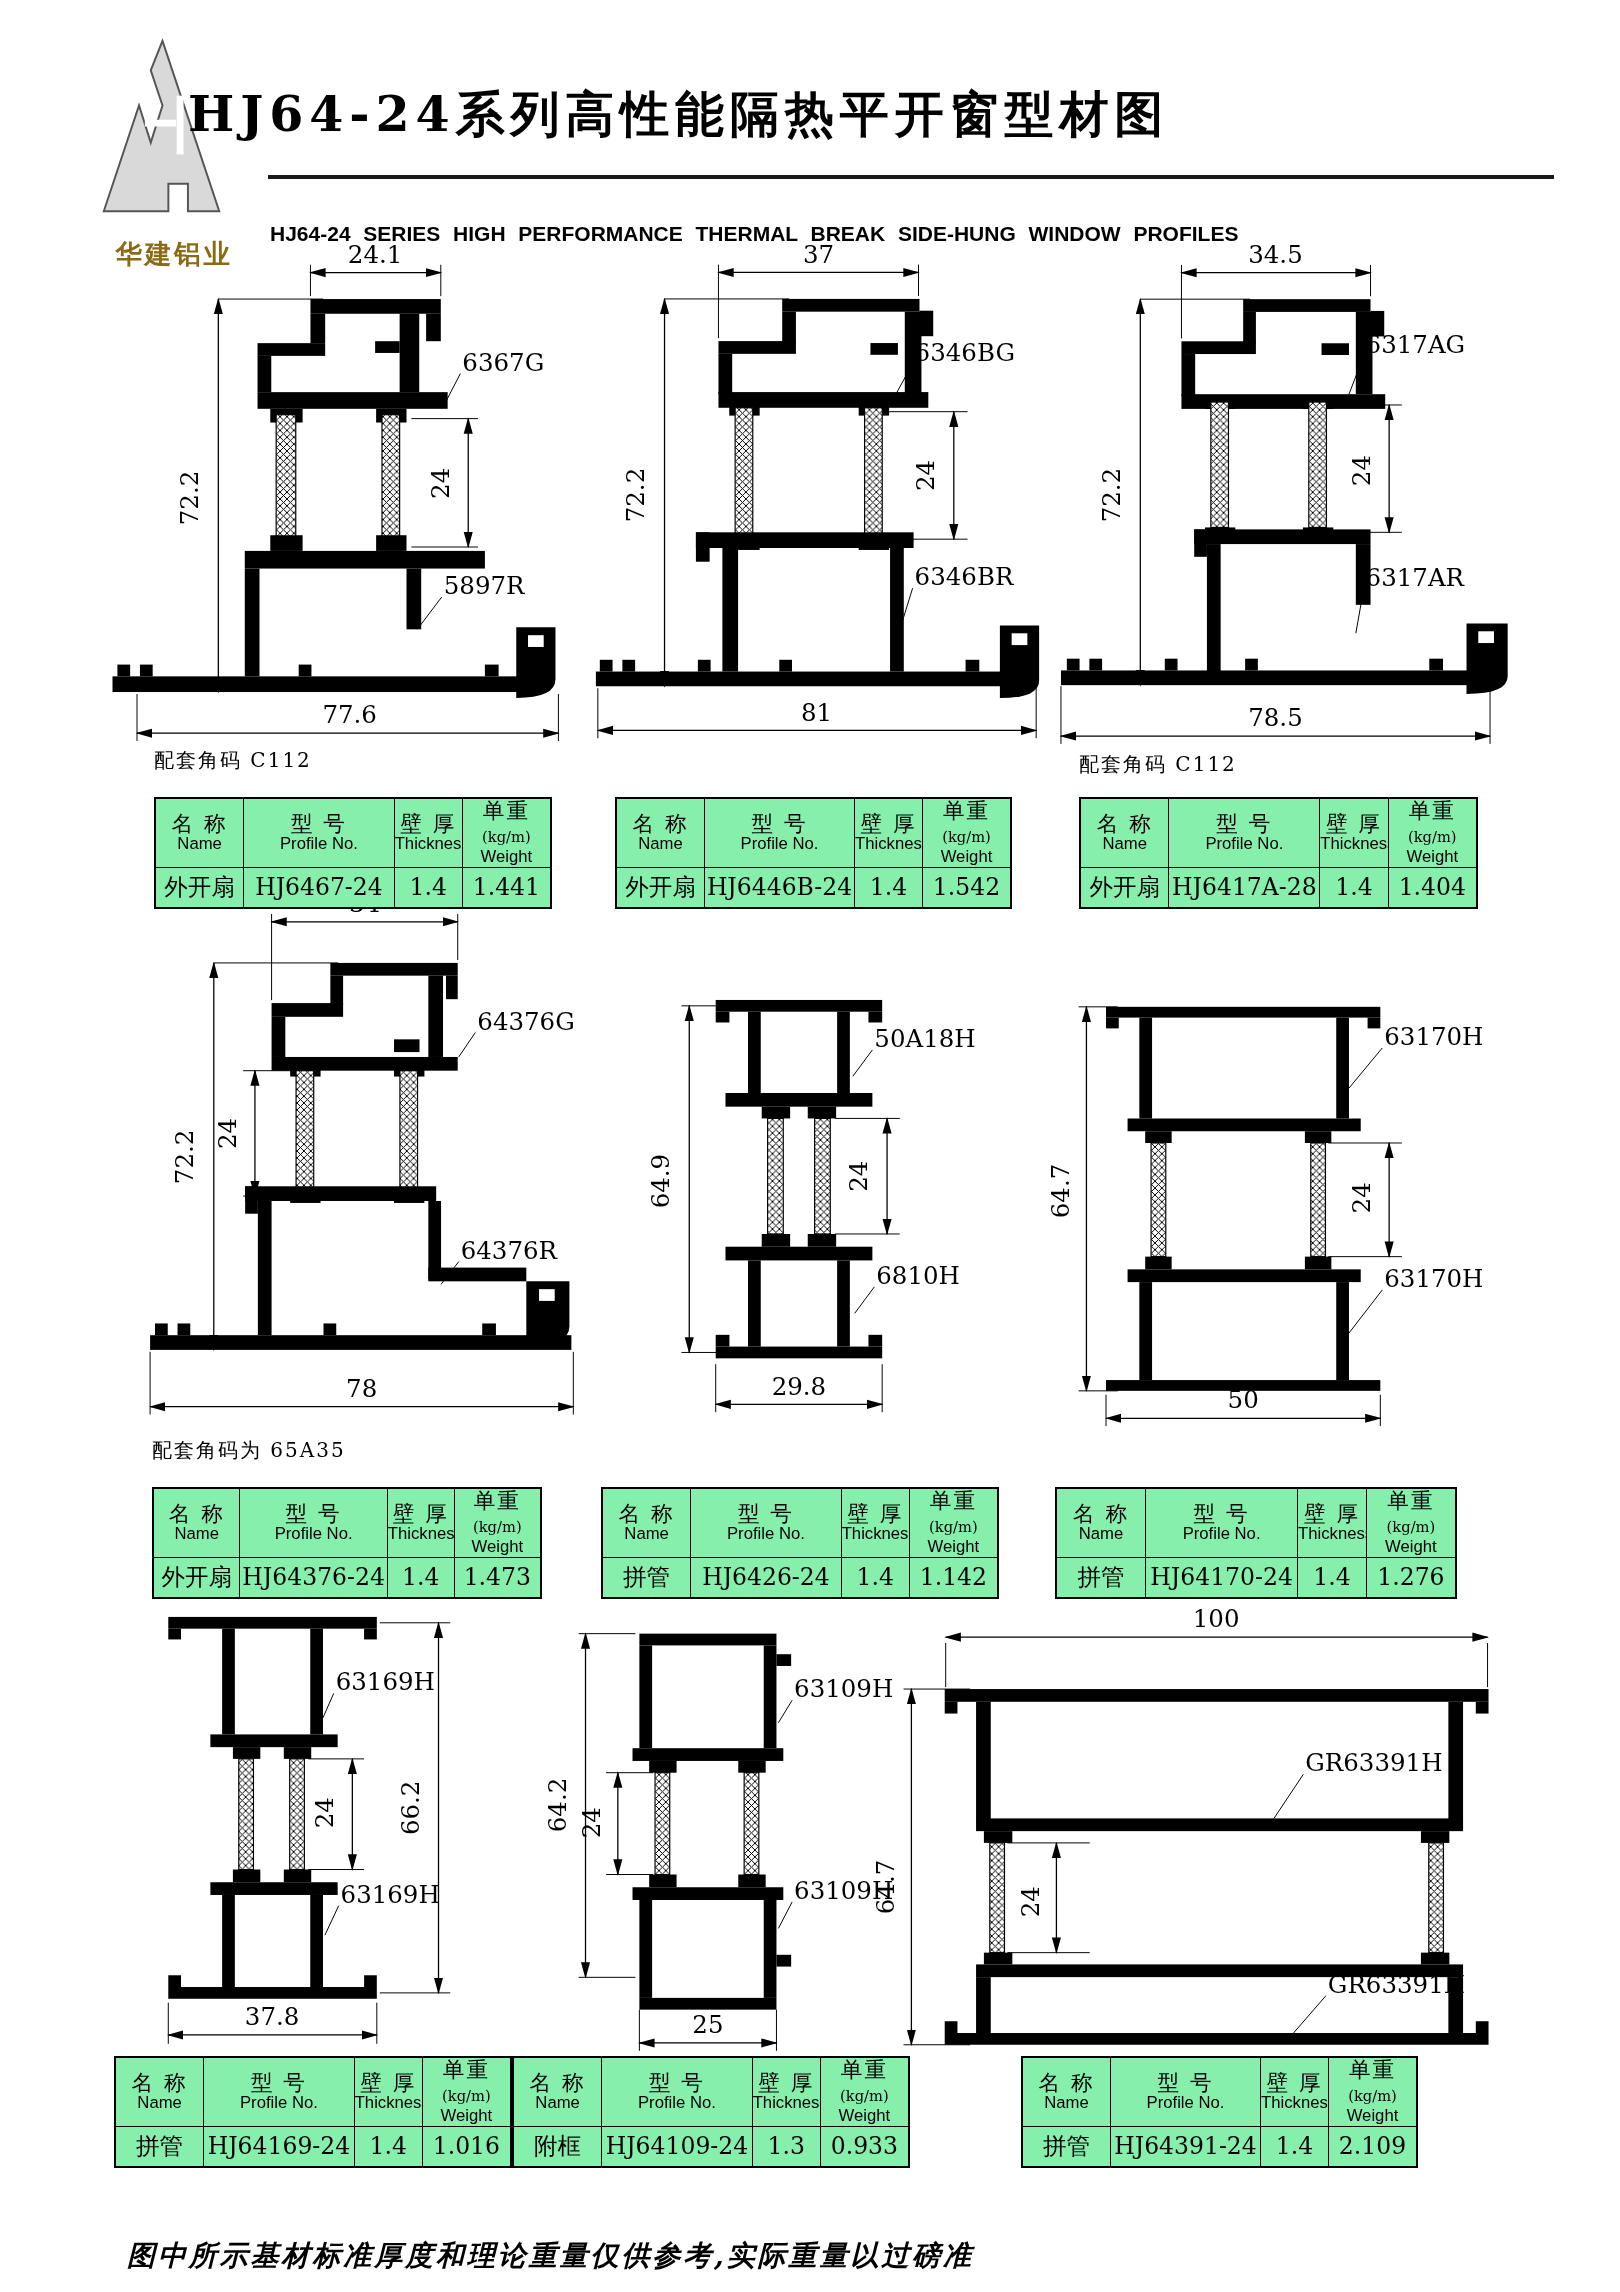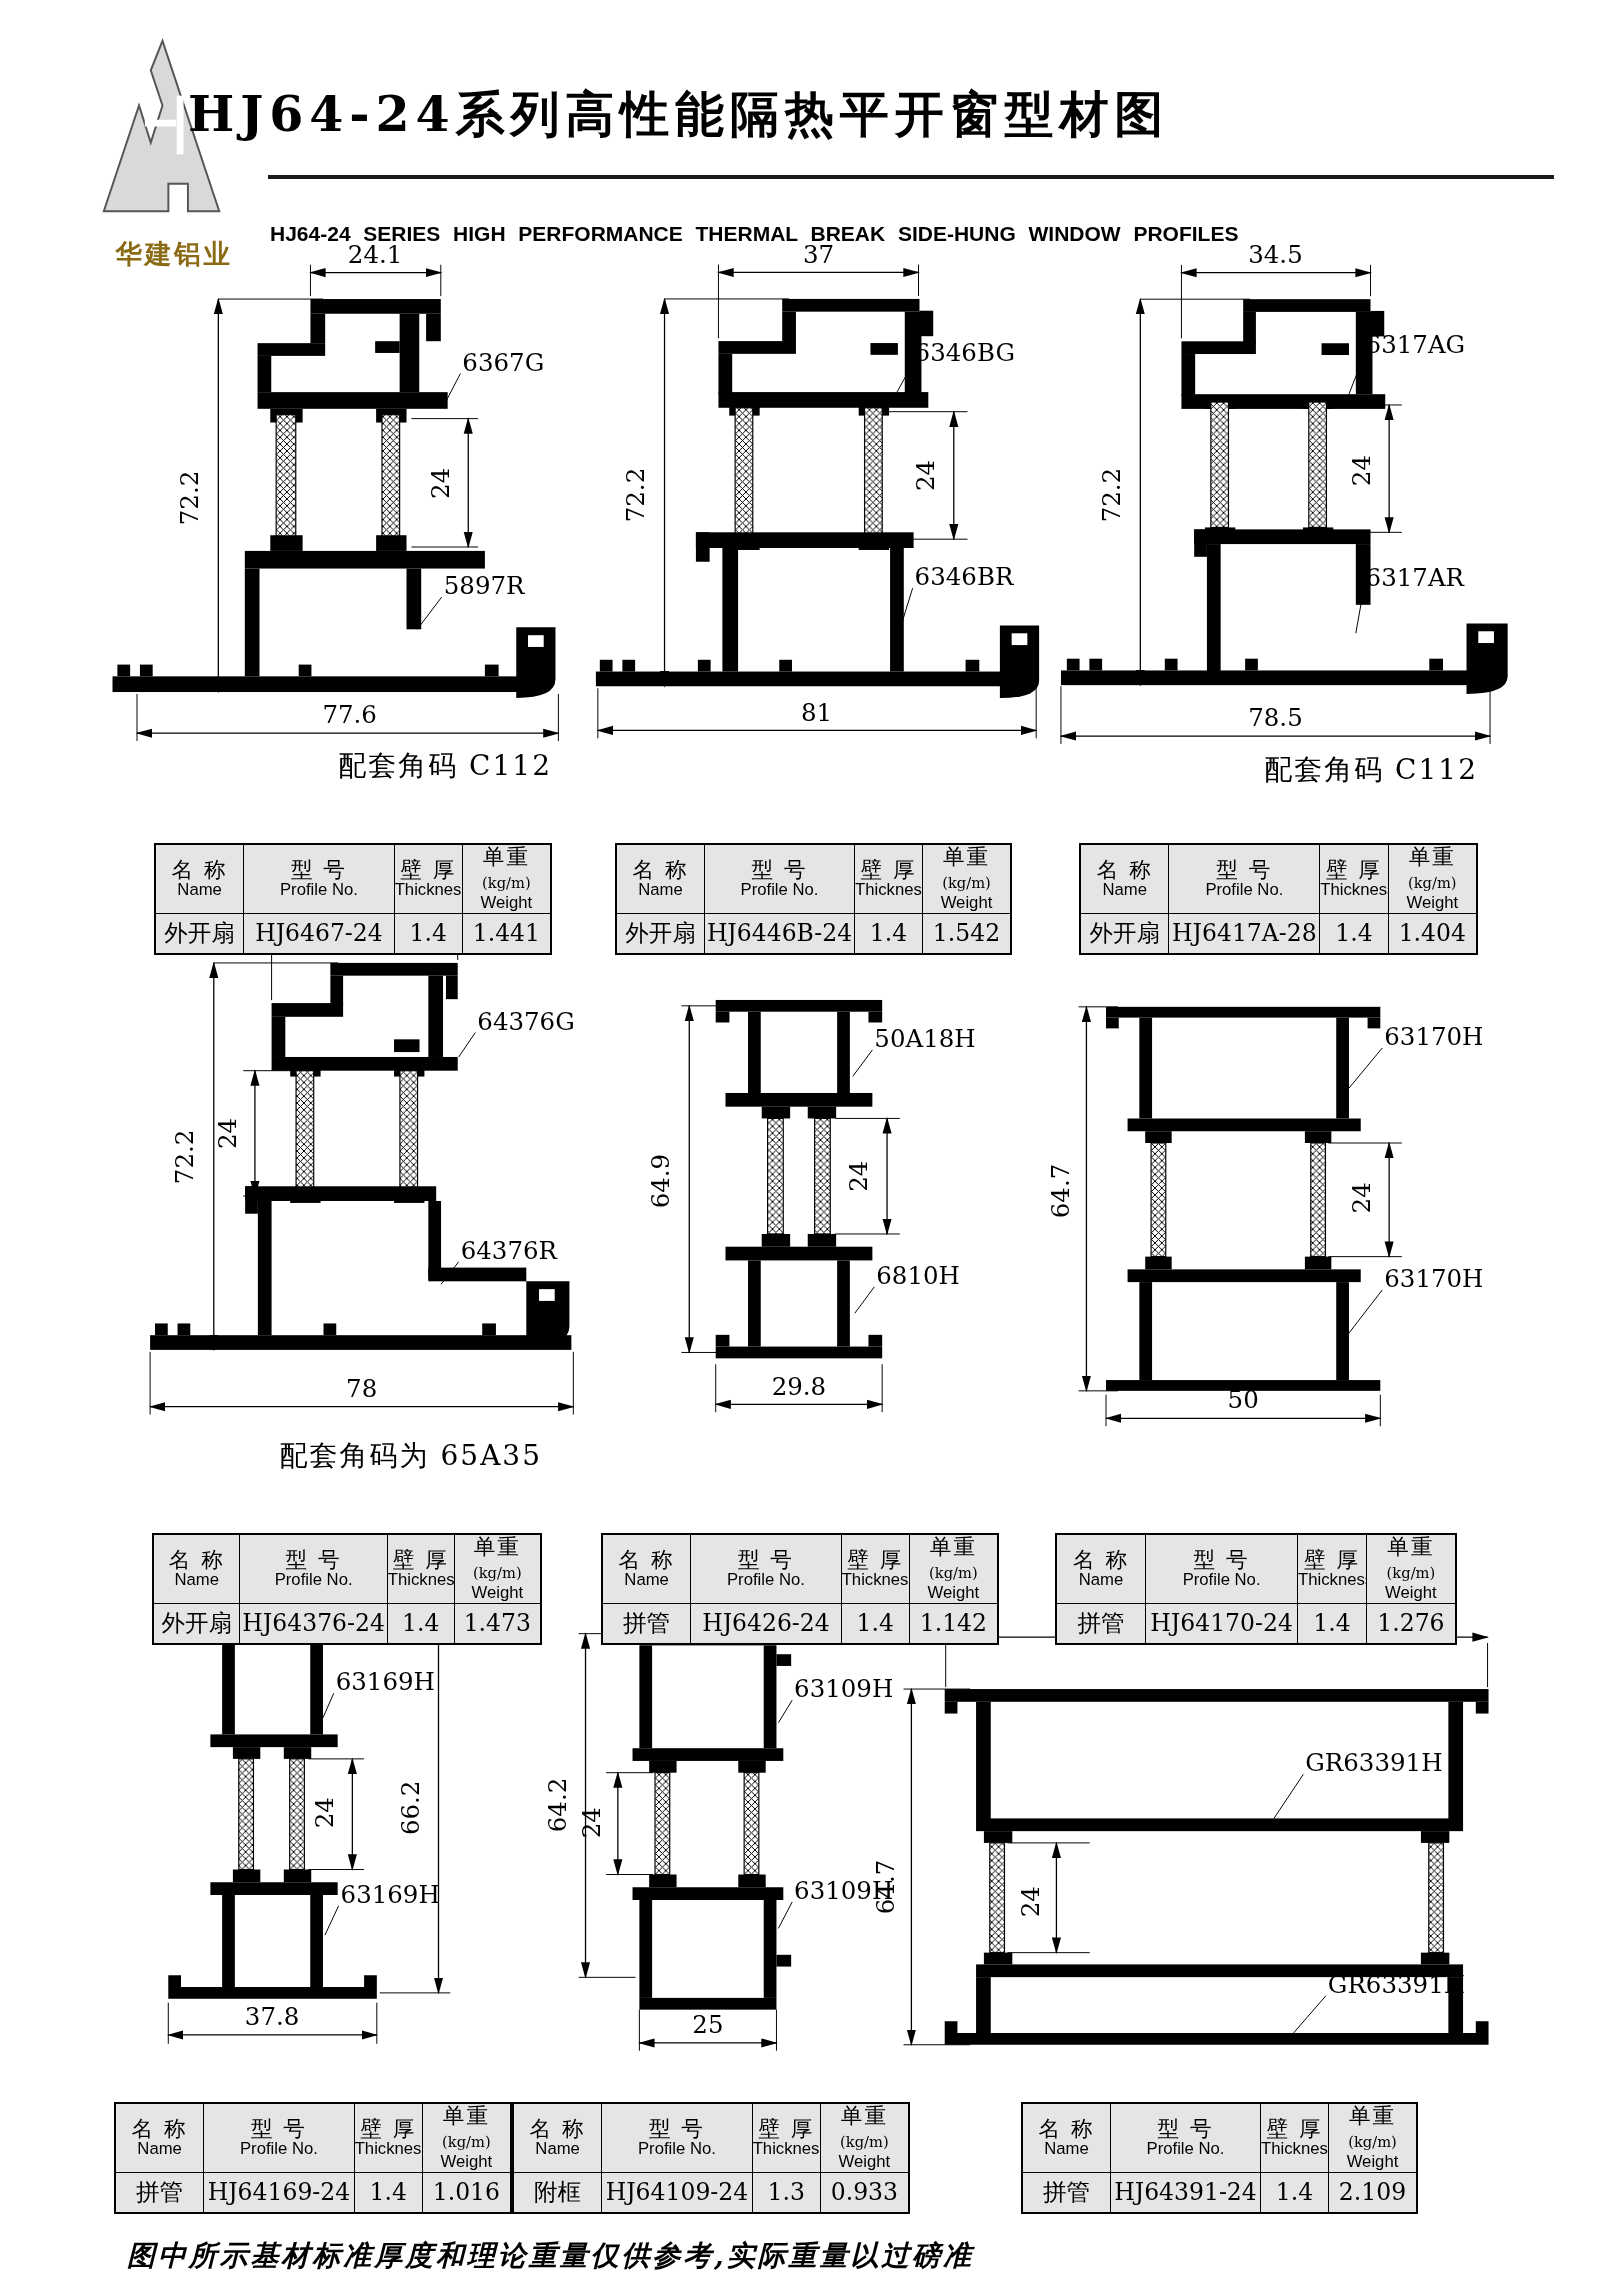--- a/index.html
+++ b/index.html
@@ -18,23 +18,23 @@
   .dwg svg{display:block;overflow:visible;}
   rect.b,path.b{fill:#000;stroke:none;}
   rect.w,path.w{fill:#fff;stroke:none;}
   rect.h{fill:url(#hatch);stroke:#000;stroke-width:1.2px;}
   line.d{stroke:#000;stroke-width:1.3px;}
   line.e{stroke:#000;stroke-width:1px;}
   text{fill:#000;font-family:"DejaVu Serif",serif;}
   text.dt{font-size:25px;}
   text.pl{font-size:25px;}
   
-  .cap{position:absolute;font-size:28px;letter-spacing:2px;text-align:right;white-space:nowrap;}
+  .cap{position:absolute;font-size:20px;letter-spacing:2px;text-align:left;white-space:nowrap;}
   
-  table.ptable{position:absolute;border-collapse:collapse;table-layout:fixed;background:#e5e5e5;margin-top:46px;}
+  table.ptable{position:absolute;border-collapse:collapse;table-layout:fixed;background:#86efac;}
   table.ptable th,table.ptable td{border:1.6px solid #000;text-align:center;vertical-align:middle;
       padding:0;overflow:hidden;}
   table.ptable{border:2.5px solid #000;}
   table.ptable thead th{height:47px;font-weight:normal;}
   table.ptable tbody td{height:39px;font-size:23.5px;}
   .zh{display:block;font-size:21.6px;line-height:23.5px;letter-spacing:2px;}
   .en{display:block;font-size:16.7px;line-height:18.6px;font-family:"Liberation Sans",sans-serif;}
   .unit{font-size:14.7px;letter-spacing:0;}
   
   .footer{position:absolute;left:127px;top:2237px;width:1235px;text-align:left;

